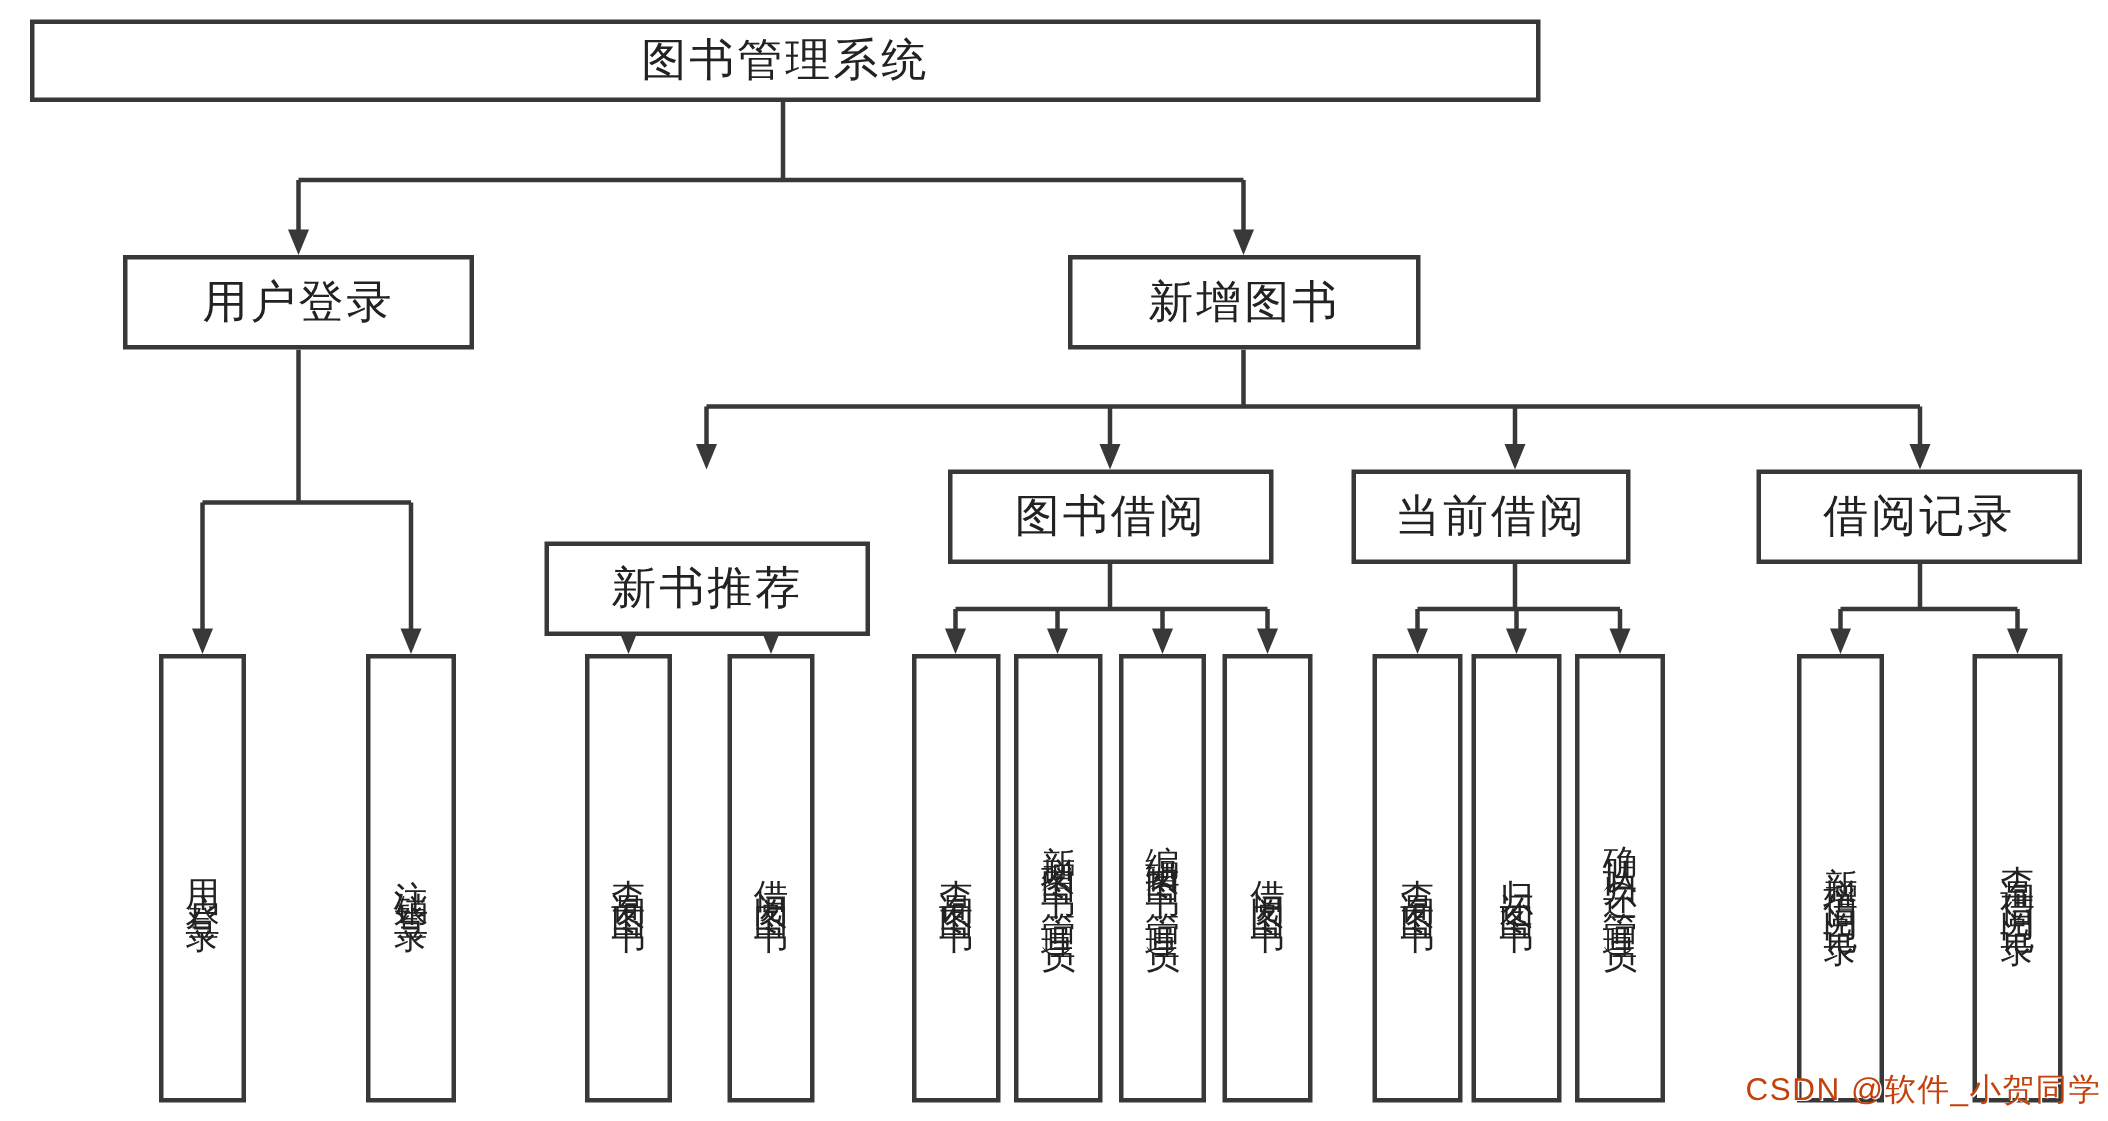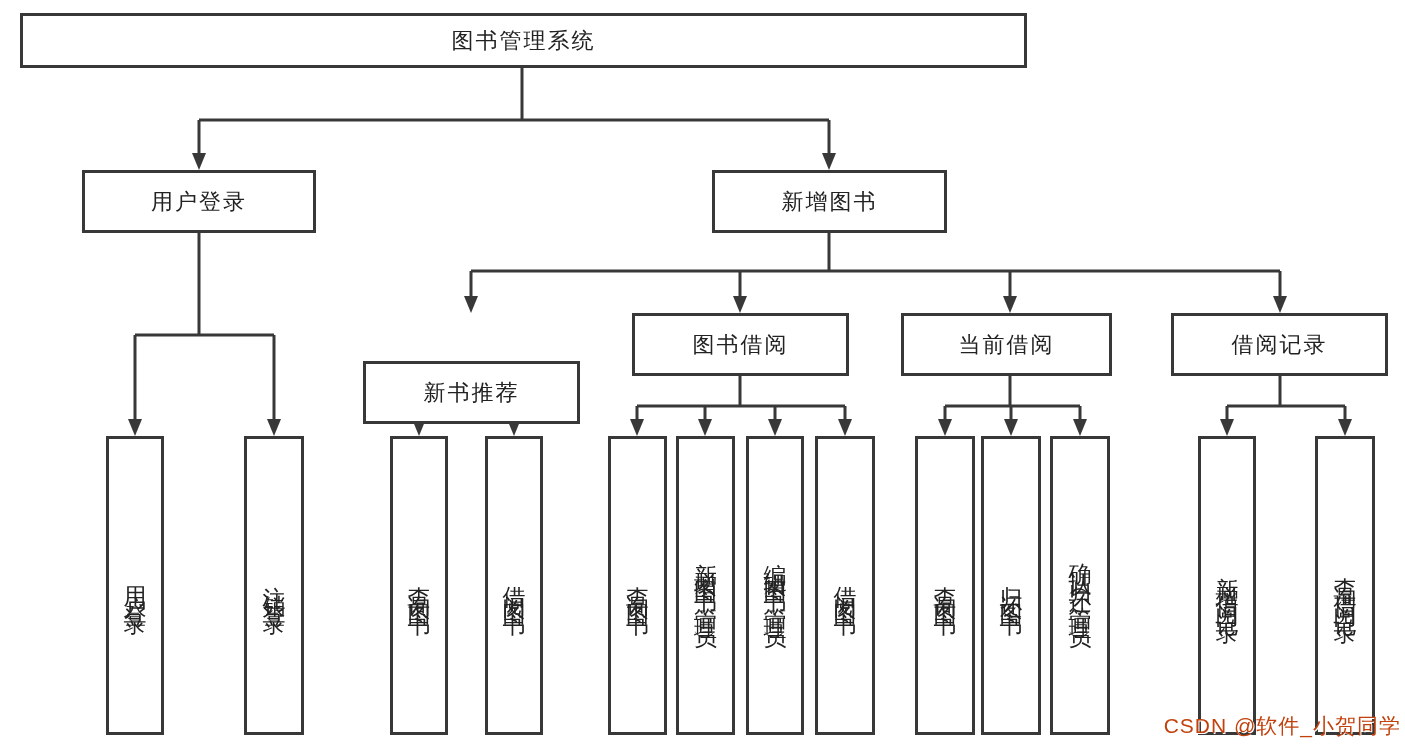--- a/index.html
+++ b/index.html
@@ -26,41 +26,41 @@
   .box {
     position: absolute;
     box-sizing: border-box;
     background: #ffffff;
     border: 3px solid #383838;
     display: flex;
     align-items: center;
     justify-content: center;
   }
   .hbox {
-    font-size: 22px;
+    font-size: 30px;
     letter-spacing: 2px;
     white-space: nowrap;
   }
   .vbox span {
     writing-mode: vertical-rl;
     text-orientation: mixed;
     font-size: 23px;
     line-height: 1;
     letter-spacing: 9px;
     white-space: nowrap;
   }
   
   .n-root   { left: 20px;   top: 13px;  width: 1007px; height: 55px; }
   
   .n-login  { left: 82px;   top: 170px; width: 234px;  height: 63px; }
   .n-mgmt   { left: 712px;  top: 170px; width: 235px;  height: 63px; }
   
   .n-new    { left: 363px;  top: 313px; width: 217px;  height: 63px; margin-top: 48px; }
   .n-borrow { left: 632px;  top: 313px; width: 217px;  height: 63px; }
-  .n-cur    { left: 901px;  top: 313px; width: 211px;  height: 63px; }
+  .n-cur    { left: 901px;  top: 313px; width: 186px;  height: 63px; }
   .n-rec    { left: 1171px; top: 313px; width: 217px;  height: 63px; }
   
   .leaf { top: 436px; height: 299px; }
   .l-a1 { left: 106px;  width: 58px; }
   .l-a2 { left: 244px;  width: 60px; }
   .l-b1 { left: 390px;  width: 58px; }
   .l-b2 { left: 485px;  width: 58px; }
   .l-c1 { left: 608px;  width: 59px; }
   .l-c2 { left: 676px;  width: 59px; }
   .l-c3 { left: 746px;  width: 58px; }

